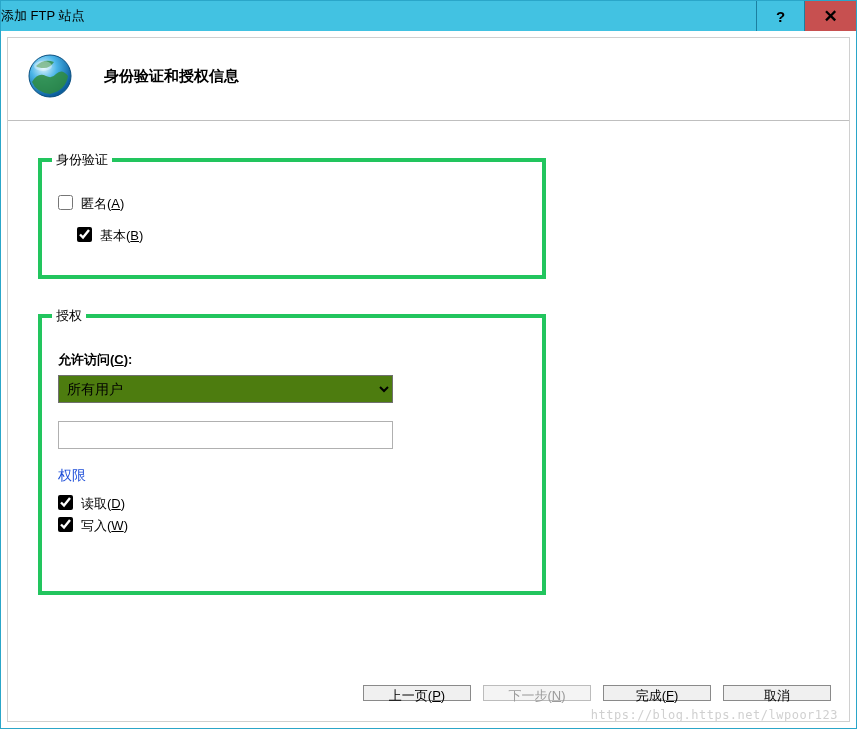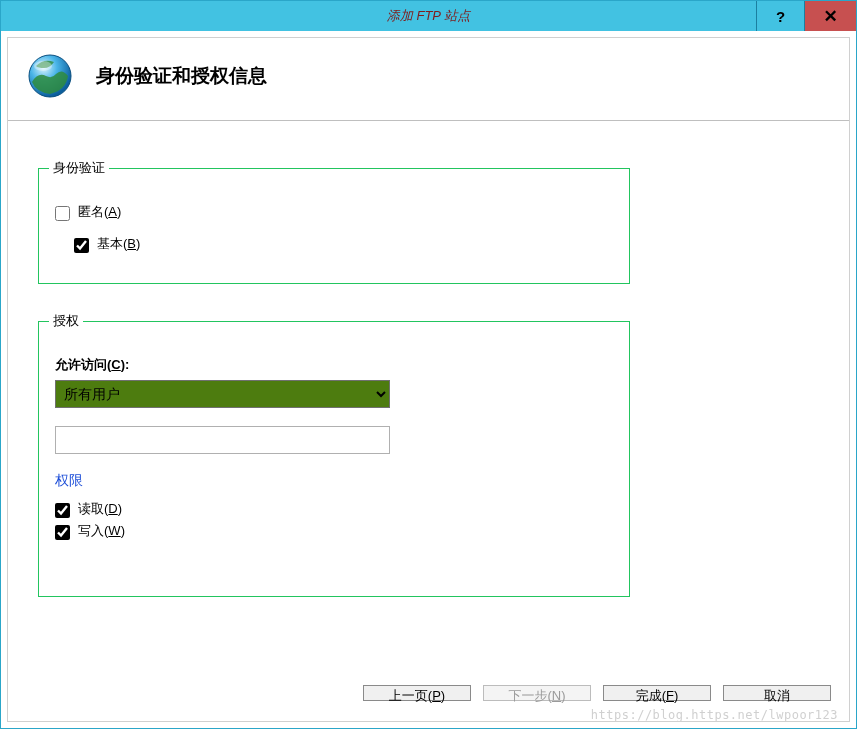--- a/index.html
+++ b/index.html
@@ -14,22 +14,22 @@
   }
 
   
   .titlebar {
     height: 30px;
     background: #42c2e2;
     display: flex; align-items: center;
     position: relative;
   }
   .titlebar .title {
-    flex: 1; text-align: center;
-    font-size: 13px; color: #7f1d1d; font-style: italic;
+    flex: 1; text-align: left;
+    font-size: 13px; color: #000000;
   }
   .titlebar .controls {
     position: absolute; right: 0; top: 0; height: 100%;
     display: flex;
   }
   .titlebar .ctrl {
     width: 48px; height: 100%;
     display: flex; align-items: center; justify-content: center;
     font-size: 15px; font-weight: bold;
     border-left: 1px solid #1b7fa0;
@@ -52,54 +52,54 @@
   .header {
     display: flex; align-items: center;
     padding: 14px 18px 20px 18px;
     border-bottom: 1px solid #bfbfbf;
   }
   .header .icon {
     width: 48px; height: 48px;
     margin-right: 18px;
   }
   .header h1 {
-    margin: 4px;
-    font-size: 19px;
+    margin: 12px;
+    font-size: 15px;
     font-weight: 700;
     color: #000;
     font-family: Liberation Mono, monospace;
   }
 
   
   .content {
     flex: 1;
     padding: 14px 30px 10px 30px;
     overflow: auto;
   }
 
   fieldset.group {
-    border: 1px solid #22c55e;
-    margin: 24px 0 28px 0;
+    border: 4px solid #22c55e;
+    margin: 16px 0 28px 0;
     padding: 22px 16px 30px 16px;
-    width: 592px;
+    width: 508px;
     position: relative;
   }
   fieldset.group legend {
     font-size: 13px;
     color: #000;
     padding: 0 4px;
     margin-left: -6px;
     background: #fff;
   }
 
   .row { margin: 4px 0 14px 0; font-size: 13px; }
   .row.tight { margin-bottom: 4px; }
 
   label.chk {
-    display: flex; align-items: flex-end;
+    display: flex; align-items: flex-start;
     font-size: 13px; color: #000;
     cursor: pointer;
     user-select: none;
   }
   label.chk input[type=checkbox] {
     width: 15px; height: 15px;
     margin: 0 8px 0 0;
     accent-color: #000;
   }
   .mnemonic { text-decoration: underline; }

